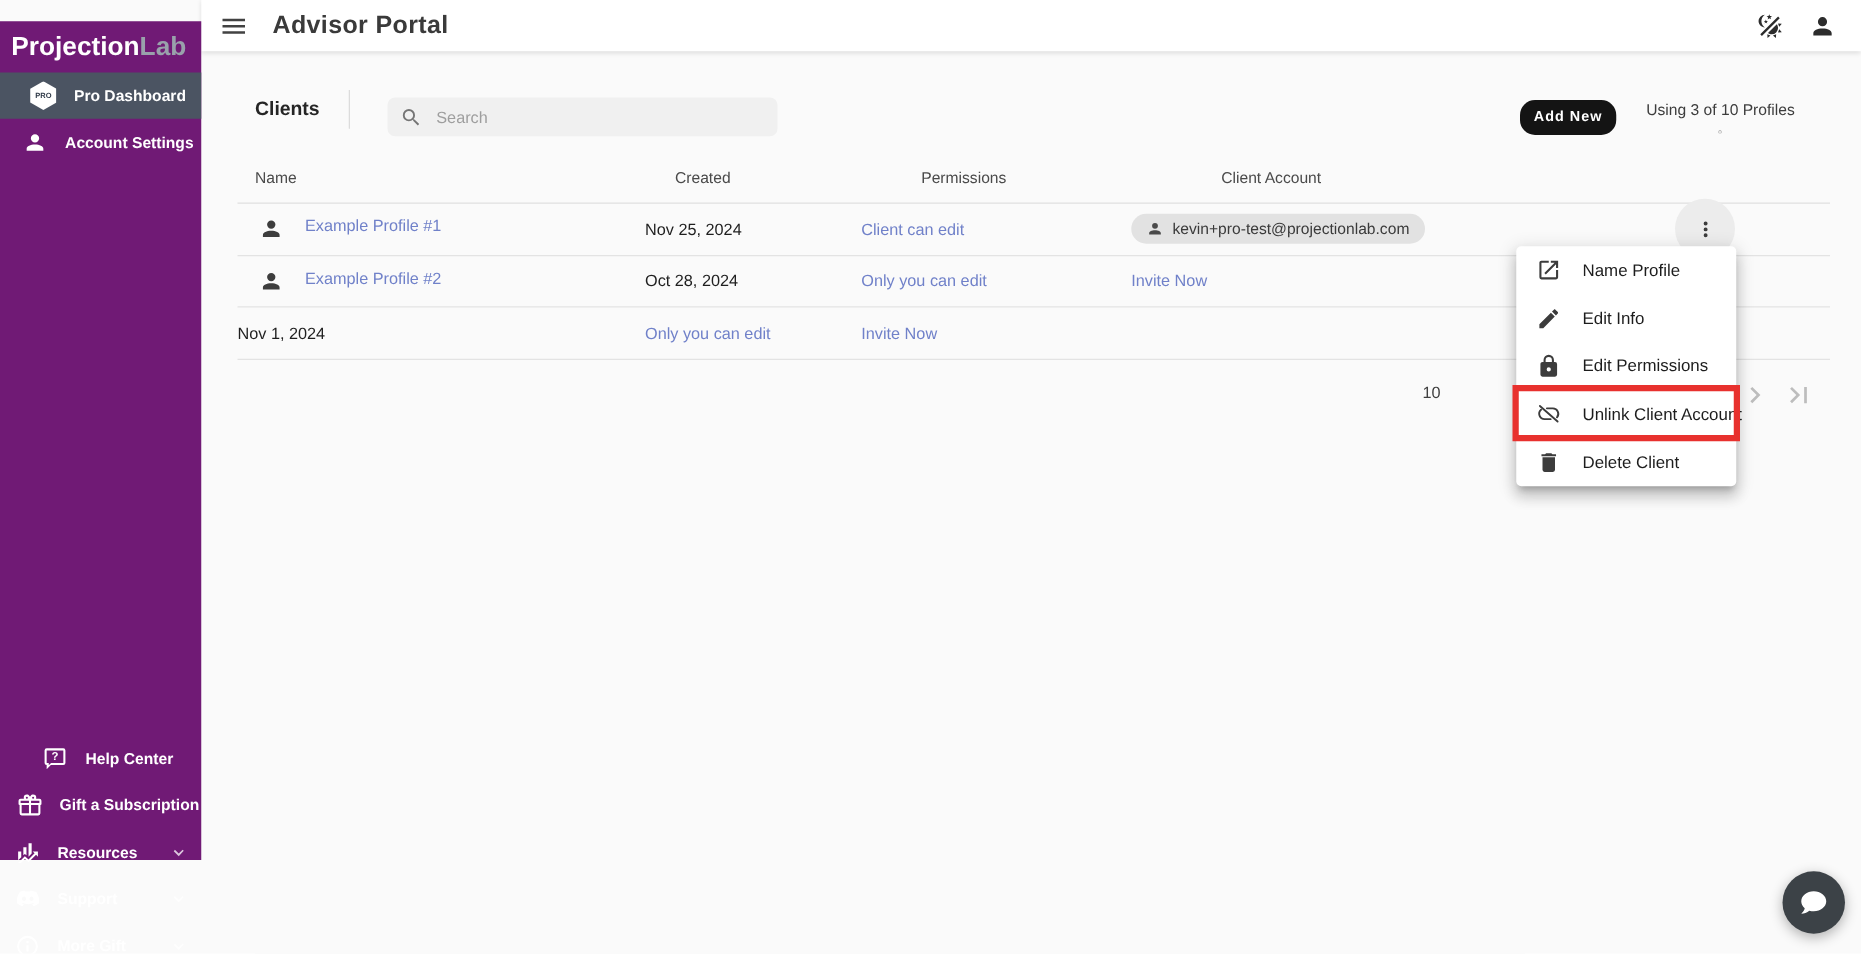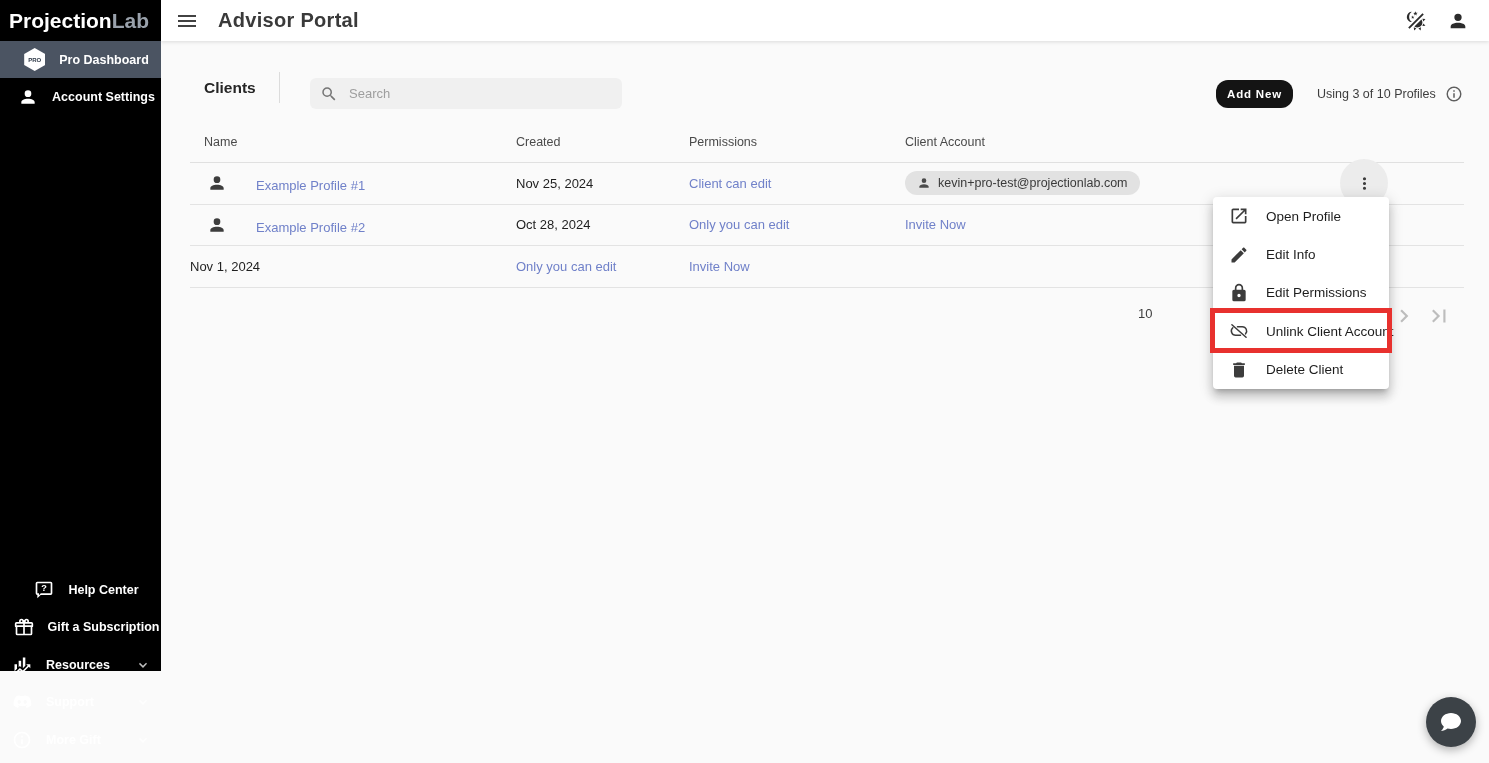--- a/index.html
+++ b/index.html
@@ -7,21 +7,21 @@
 
   
   .topbar{position:absolute;left:161px;top:0;width:1328px;height:41px;background:#fff;
           box-shadow:0 1px 4px rgba(0,0,0,.13);display:flex;align-items:center;z-index:6;}
   .hamburger{width:24px;height:24px;margin-left:14px;color:#424242;background:none;border:0;padding:0;display:flex;cursor:pointer;}
   .topbar-title{margin-left:19px;font-size:20px;font-weight:700;color:#3a3a3a;letter-spacing:.3px;}
   .topbar-actions{margin-left:auto;display:flex;align-items:center;gap:20px;margin-right:20px;}
   .topbar-icon{width:22px;height:22px;color:#2c2c2c;cursor:pointer;}
 
   
-  .sidebar{position:absolute;left:0;top:0;width:161px;height:671px;background:#000000;z-index:7;}
+  .sidebar{position:absolute;left:0;top:17px;width:161px;height:671px;background:#701a75;z-index:7;}
   .logo{height:41px;display:flex;align-items:center;padding-left:9px;font-size:21px;font-weight:700;color:#fff;}
   .logo-secondary{color:#99a1ab;}
   .nav-item{height:37px;display:flex;align-items:center;padding-left:12px;gap:14px;color:#fff;
             font-size:12.5px;font-weight:700;cursor:pointer;justify-content:center;}
   .nav-item.active{background:#4b5462;}
   .nav-icon{width:20px;height:20px;color:#fff;flex-shrink:0;display:flex;align-items:center;justify-content:center;}
   .hex{width:21px;height:23px;background:#fff;clip-path:polygon(50% 0,100% 26%,100% 74%,50% 100%,0 74%,0 26%);
        display:flex;align-items:center;justify-content:center;font-size:6px;font-weight:700;color:#2e3947;}
   .bottom-nav{position:absolute;top:571px;left:0;right:0;}
   .bottom-nav .nav-item{height:37.5px;}
@@ -31,30 +31,30 @@
   .heading{position:absolute;left:204px;top:79px;font-size:15.5px;font-weight:700;color:#252525;}
   .vdiv{position:absolute;left:279px;top:72px;width:1px;height:31px;background:#dcdcdc;}
   .searchbox{position:absolute;left:310px;top:78px;width:312px;height:31px;background:#f0f0f0;border-radius:6px;
              display:flex;align-items:center;padding-left:10px;box-sizing:border-box;gap:9px;}
   .search-icon{width:18px;height:18px;color:#757575;flex-shrink:0;}
   .searchbox input{flex:1;border:0;background:transparent;outline:0;font-size:13px;color:#7f1d1d;font-family:inherit;min-width:0;}
   .searchbox input::placeholder{color:#9e9e9e;}
   .add-btn{position:absolute;left:1216px;top:80px;width:77px;height:28px;background:#141414;color:#fff;border:0;
            border-radius:12px;font-size:11.5px;font-weight:700;letter-spacing:.8px;font-family:inherit;cursor:pointer;}
   .usage{position:absolute;left:1317px;top:81px;height:26px;display:flex;align-items:center;gap:9px;
-         font-size:12.5px;color:#3d3d3d;}
+         font-size:12.5px;color:#3d3d3d;flex-direction:column;}
   .usage .info-svg{width:18px;height:18px;color:#5f5f5f;cursor:pointer;}
 
   
   .table{position:absolute;left:190px;top:121px;width:1274px;}
   .thead,.trow{display:grid;grid-template-columns:326px 173px 216px 1fr 160px;align-items:center;}
-  .thead{height:41px;border-bottom:1px solid #e0e0e0;font-size:12.5px;color:#4a4a4a;}
+  .thead{height:41px;border-bottom:1px solid #e0e0e0;font-size:12.5px;color:#4a4a4a;gap:24px;}
   .thead .th:first-child{padding-left:14px;}
   .trow{height:40.5px;border-bottom:1px solid #e3e3e3;font-size:13px;color:#1f1f1f;position:relative;}
-  .name-cell{display:flex;align-items:flex-end;gap:29px;padding-left:17px;}
+  .name-cell{display:flex;align-items:flex-start;gap:17px;padding-left:17px;}
   .row-person-icon{width:20px;height:20px;color:#3d3d3d;flex-shrink:0;}
   .link{color:#7081c9;cursor:pointer;}
   .chip{display:inline-flex;align-items:center;gap:7px;height:24px;padding:0 12px;background:#e2e2e2;
         border-radius:14px;font-size:12.5px;color:#3a3a3a;cursor:pointer;}
   .chip-icon{width:14px;height:14px;color:#4a4a4a;flex-shrink:0;}
   .kebab{position:absolute;left:1150px;top:-4px;width:48px;height:48px;border-radius:50%;background:#ececec;
          border:0;display:flex;align-items:center;justify-content:center;color:#3c3c3c;cursor:pointer;}
   .kebab svg{width:19px;height:19px;}
 
   
@@ -254,21 +254,21 @@
     <svg viewBox="0 0 24 24">
         <path fill="currentColor" d="M5.59,7.41L10.18,12L5.59,16.59L7,18L13,12L7,6L5.59,7.41M16,6H18V18H16V6Z"></path>
       </svg>
   </button>
 
   <div class="menu">
     <div class="menu-item">
       <svg class="menu-icon" viewBox="0 0 24 24">
           <path fill="currentColor" d="M14,3V5H17.59L7.76,14.83L9.17,16.24L19,6.41V10H21V3M19,19H5V5H12V3H5C3.89,3 3,3.9 3,5V19A2,2 0 0,0 5,21H19A2,2 0 0,0 21,19V12H19V19Z"></path>
         </svg>
-      <span>Open Profile</span>
+      <span>Name Profile</span>
     </div>
     <div class="menu-item">
       <svg class="menu-icon" viewBox="0 0 24 24">
           <path fill="currentColor" d="M20.71,7.04C21.1,6.65 21.1,6 20.71,5.63L18.37,3.29C18,2.9 17.35,2.9 16.96,3.29L15.12,5.12L18.87,8.87M3,17.25V21H6.75L17.81,9.93L14.06,6.18L3,17.25Z"></path>
         </svg>
       <span>Edit Info</span>
     </div>
     <div class="menu-item">
       <svg class="menu-icon" viewBox="0 0 24 24">
           <path fill="currentColor" d="M12,17A2,2 0 0,0 14,15C14,13.89 13.1,13 12,13A2,2 0 0,0 10,15A2,2 0 0,0 12,17M18,8A2,2 0 0,1 20,10V20A2,2 0 0,1 18,22H6A2,2 0 0,1 4,20V10C4,8.89 4.9,8 6,8H7V6A5,5 0 0,1 12,1A5,5 0 0,1 17,6V8H18M12,3A3,3 0 0,0 9,6V8H15V6A3,3 0 0,0 12,3Z"></path>

